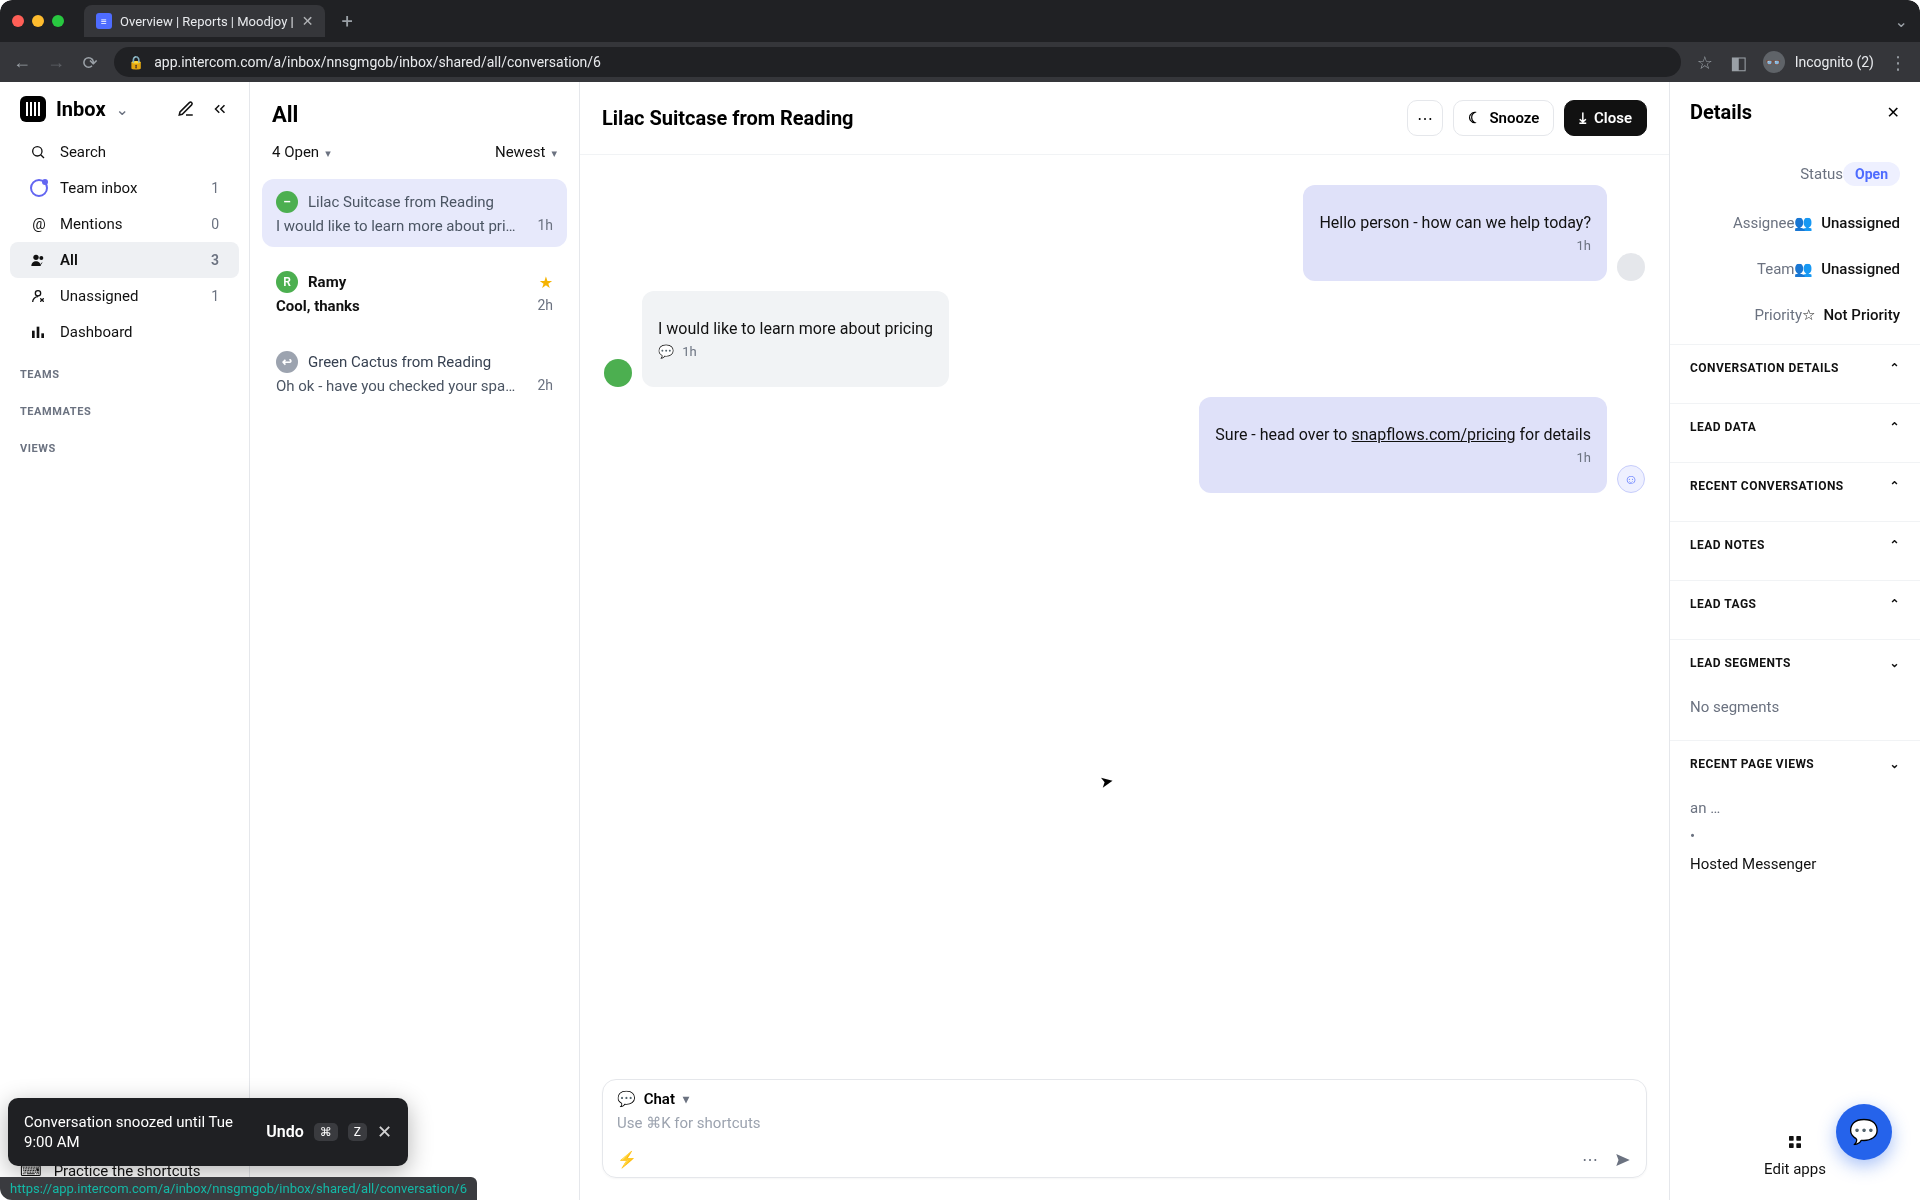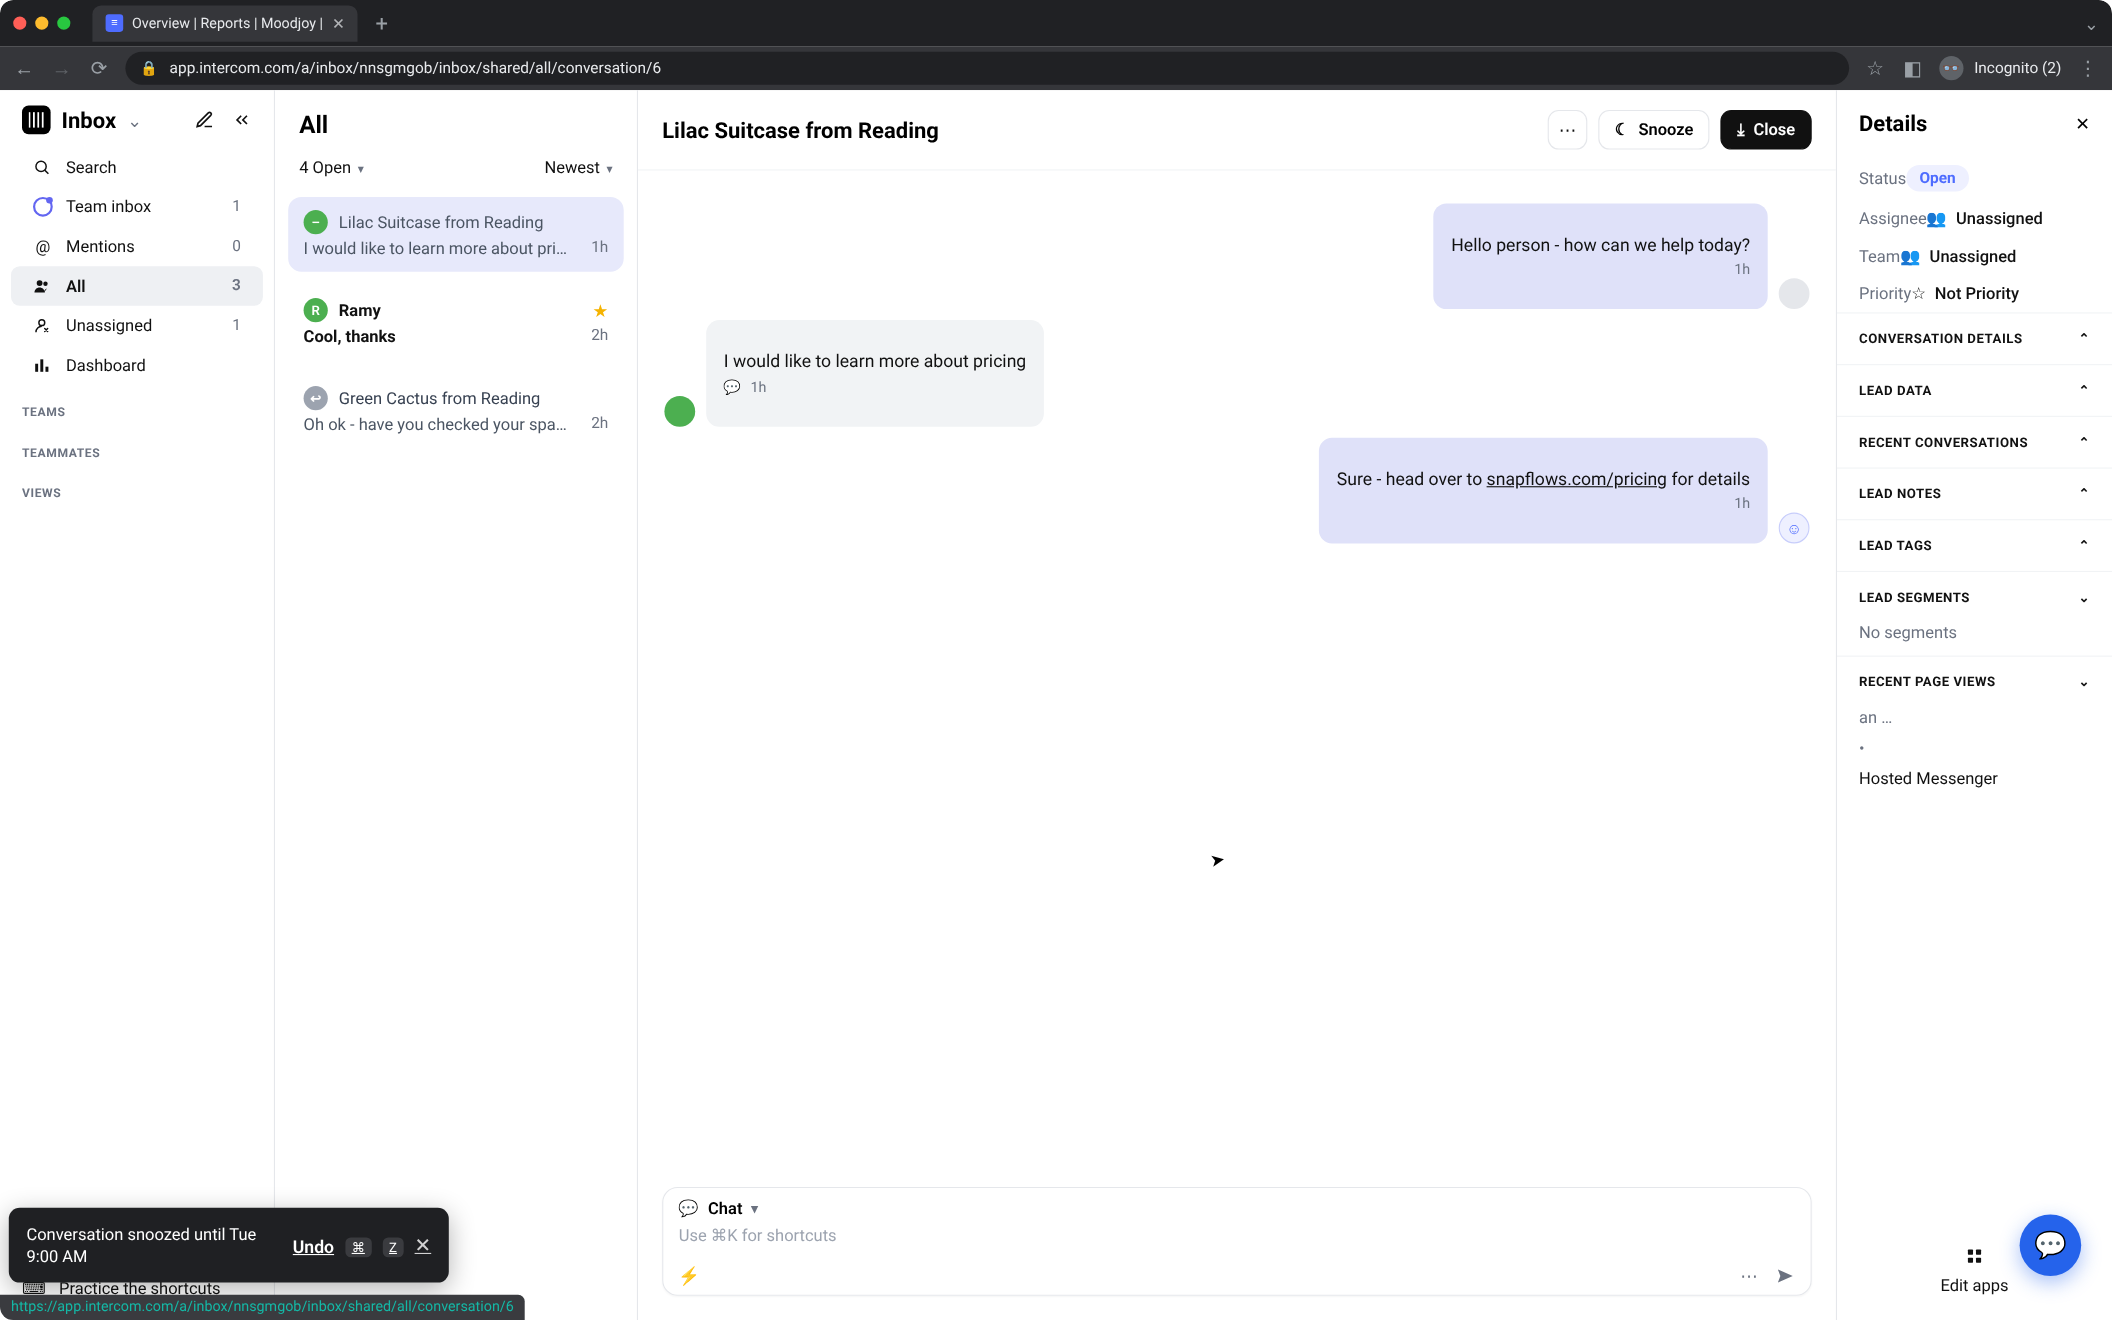--- a/index.html
+++ b/index.html
@@ -84,37 +84,37 @@
   .tiny-av.bot{background:#eef0ff;border:1px solid #c7cdfb;display:flex;align-items:center;justify-content:center;color:#4e6cff;font-size:14px;}
   a.pricing{color:#111;text-decoration:underline;}
 
   .composer{margin:14px 22px 22px;border:1px solid #e5e7eb;border-radius:14px;padding:10px 14px 8px;box-shadow:0 1px 2px rgba(0,0,0,.04);}
   .cmp-top{display:flex;align-items:center;gap:8px;font-size:15px;font-weight:600;margin-bottom:6px;}
   .cmp-body{min-height:26px;color:#9ca3af;font-size:15px;}
   .cmp-bot{display:flex;align-items:center;justify-content:space-between;margin-top:10px;color:#6b7280;}
   .cmp-right{display:flex;gap:16px;align-items:center;}
 
   
-  .details{width:250px;display:flex;flex-direction:column;}
+  .details{width:250px;display:flex;flex-direction:column;gap:12px;}
   .d-head{display:flex;align-items:center;justify-content:space-between;padding:18px 20px;}
   .d-head h2{font-size:20px;font-weight:700;}
-  .d-kv{display:flex;justify-content:flex-start;align-items:center;padding:8px 20px;font-size:15px;}
+  .d-kv{display:flex;justify-content:flex-end;align-items:center;padding:8px 20px;font-size:15px;}
   .d-kv .k{color:#6b7280;}
   .d-kv .v{display:flex;align-items:center;gap:8px;color:#111;font-weight:500;}
   .badge-open{background:#eef0ff;color:#4e6cff;font-weight:700;padding:4px 12px;border-radius:14px;font-size:14px;}
   .d-sec{display:flex;justify-content:space-between;align-items:center;padding:16px 20px;border-top:1px solid #f1f3f5;font-size:12px;font-weight:700;letter-spacing:.04em;color:#111;}
   .d-sec:first-of-type{margin-top:8px;}
   .d-body-text{padding:0 20px 12px;color:#6b7280;font-size:15px;}
   .d-pv{display:flex;align-items:flex-start;gap:10px;padding:0 20px 14px;font-size:15px;color:#6b7280;flex-direction:column;}
   .d-foot{margin-top:auto;padding:18px 20px 22px;display:flex;align-items:center;gap:10px;font-size:15px;color:#111;flex-direction:column;}
 
   
   .toast{position:absolute;left:8px;bottom:34px;background:#1f2023;color:#fff;border-radius:10px;padding:14px 16px;display:flex;align-items:center;gap:18px;max-width:400px;box-shadow:0 6px 24px rgba(0,0,0,.3);}
   .toast-msg{font-size:15px;line-height:1.35;}
-  .toast-actions{display:flex;align-items:flex-end;gap:10px;text-decoration:underline;}
+  .toast-actions{display:flex;align-items:center;gap:10px;}
   .kbd{background:#3a3b3f;border-radius:5px;padding:2px 6px;font-size:12px;}
   .toast-x{font-size:18px;opacity:.8;}
   .statusbar{position:absolute;left:0;bottom:0;background:#3a3b3f;color:#14b8a6;font-size:13px;padding:4px 10px;border-radius:0 6px 0 0;}
 
   .fab{position:absolute;right:28px;bottom:40px;width:56px;height:56px;border-radius:50%;background:#2563eb;color:#fff;display:flex;align-items:center;justify-content:center;font-size:24px;box-shadow:0 6px 18px rgba(37,99,235,.4);}
 
   .cursor{position:absolute; left:1100px; top:690px; font-size:16px; color:#000; transform:rotate(-10deg);}
 
   svg{display:block;}
 </style>

